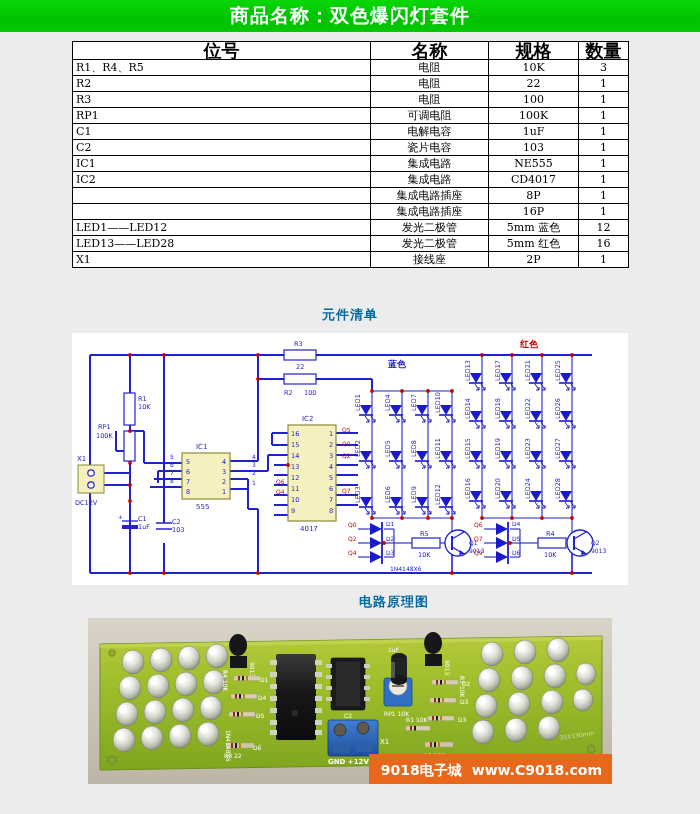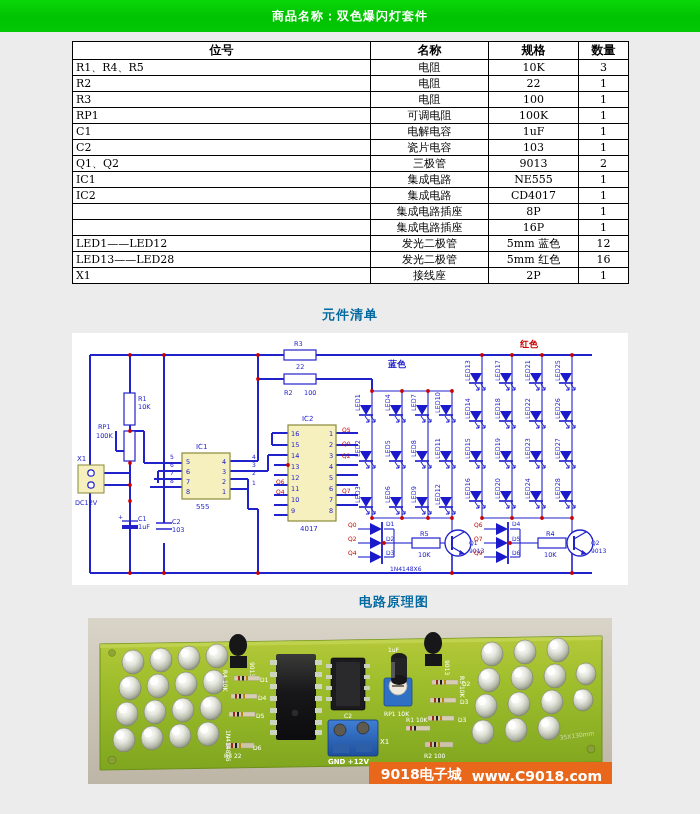--- a/index.html
+++ b/index.html
@@ -12,21 +12,21 @@
   }
   
   #header{
     width:700px;height:32px;
     background:#00c800;
     background:linear-gradient(180deg,#0ad70a 0%,#00c200 55%,#05c805 100%);
     display:flex;align-items:center;justify-content:center;
   }
   #header .title{
     color:#ffffff;
-    font-size:12px;
+    font-size:19px;
     font-weight:bold;
     letter-spacing:1px;
     font-family:Liberation Serif, serif;
   }
   
   #table-wrap{
     position:absolute;left:72px;top:41px;
     width:556px;
     background:#fff;
   }
@@ -44,21 +44,21 @@
     padding:0 3px;
     font-family:"DejaVu Serif","Liberation Serif",serif;
     color:#000;
     overflow:hidden;
     white-space:nowrap;
   }
   table.parts thead th{
     font-weight:bold;
     text-align:center;
     height:17px;line-height:17px;
-    font-size:12px;
+    font-size:18px;
     font-family:"DejaVu Sans","Liberation Sans",sans-serif;
   }
   table.parts td.c-desig{text-align:left;margin-top:8px;}
   table.parts td.c-name,table.parts td.c-spec,table.parts td.c-qty{text-align:center;}
   col.w-desig{width:298px;}
   col.w-name{width:118px;}
   col.w-spec{width:90px;}
   col.w-qty{width:50px;}
   .cap{
     text-align:center;
@@ -87,22 +87,22 @@
     width:524px;height:166px;
     background:#cfcac0;
     overflow:hidden;
   }
   #photo svg{display:block;}
   #watermark{
     position:absolute;
     right:0;bottom:0;
     height:22px;
     background:#e8671b;
-    display:flex;align-items:flex-end;
-    padding:0 10px 0 12px;
+    display:flex;align-items:flex-start;
+    padding:8px 10px 0 12px;
     gap:10px;
   }
   #watermark span{
     color:#ffffff;font-size:14px;font-weight:bold;
     font-family:"DejaVu Sans","Liberation Sans",sans-serif;
     white-space:nowrap;
   }
 </style>
 </head>
 <body>
@@ -156,26 +156,20 @@
           <td class="c-desig">C1</td>
           <td class="c-name">电解电容</td>
           <td class="c-spec">1uF</td>
           <td class="c-qty">1</td>
         </tr>
         <tr>
           <td class="c-desig">C2</td>
           <td class="c-name">瓷片电容</td>
           <td class="c-spec">103</td>
           <td class="c-qty">1</td>
-        </tr>
-        <tr>
-          <td class="c-desig">Q1、Q2</td>
-          <td class="c-name">三极管</td>
-          <td class="c-spec">9013</td>
-          <td class="c-qty">2</td>
         </tr>
         <tr>
           <td class="c-desig">IC1</td>
           <td class="c-name">集成电路</td>
           <td class="c-spec">NE555</td>
           <td class="c-qty">1</td>
         </tr>
         <tr>
           <td class="c-desig">IC2</td>
           <td class="c-name">集成电路</td>

